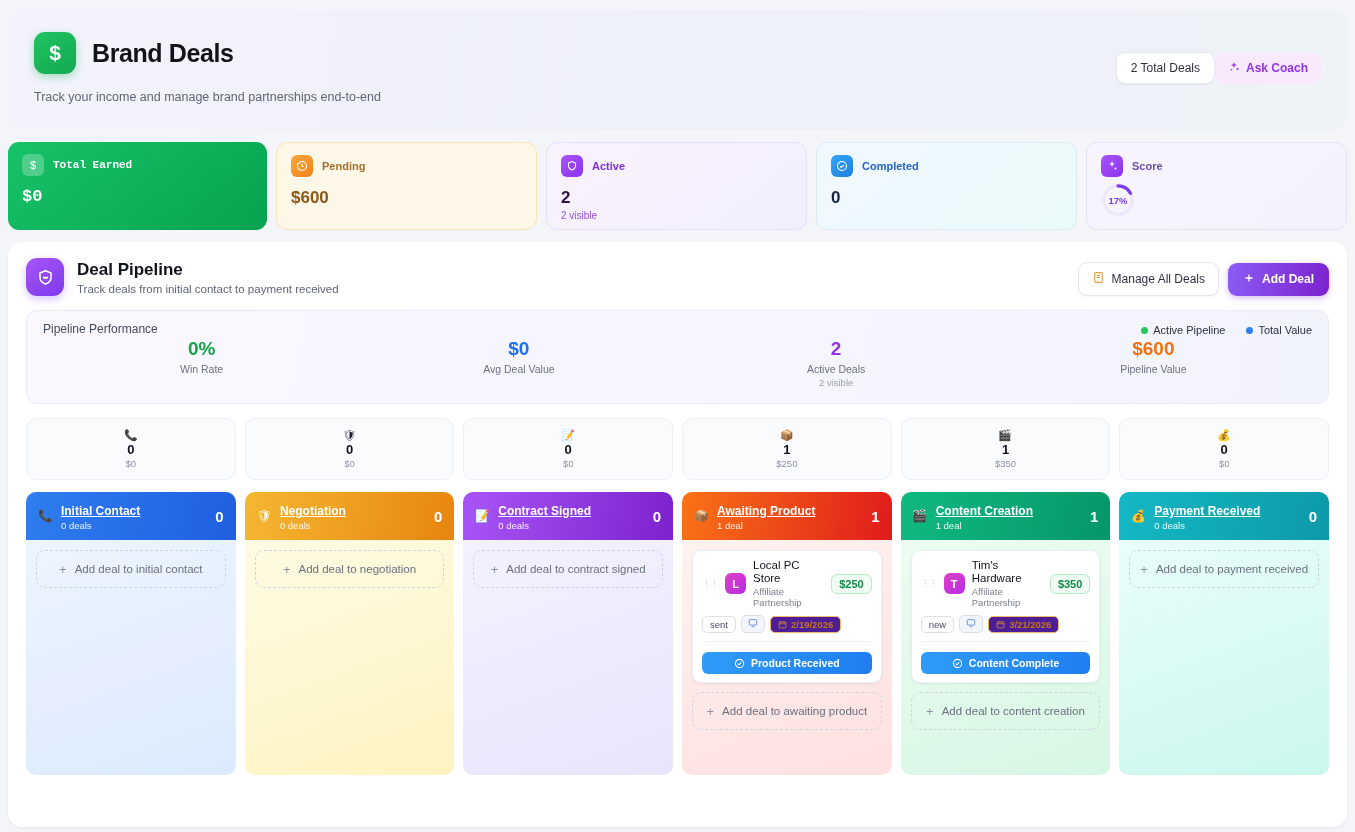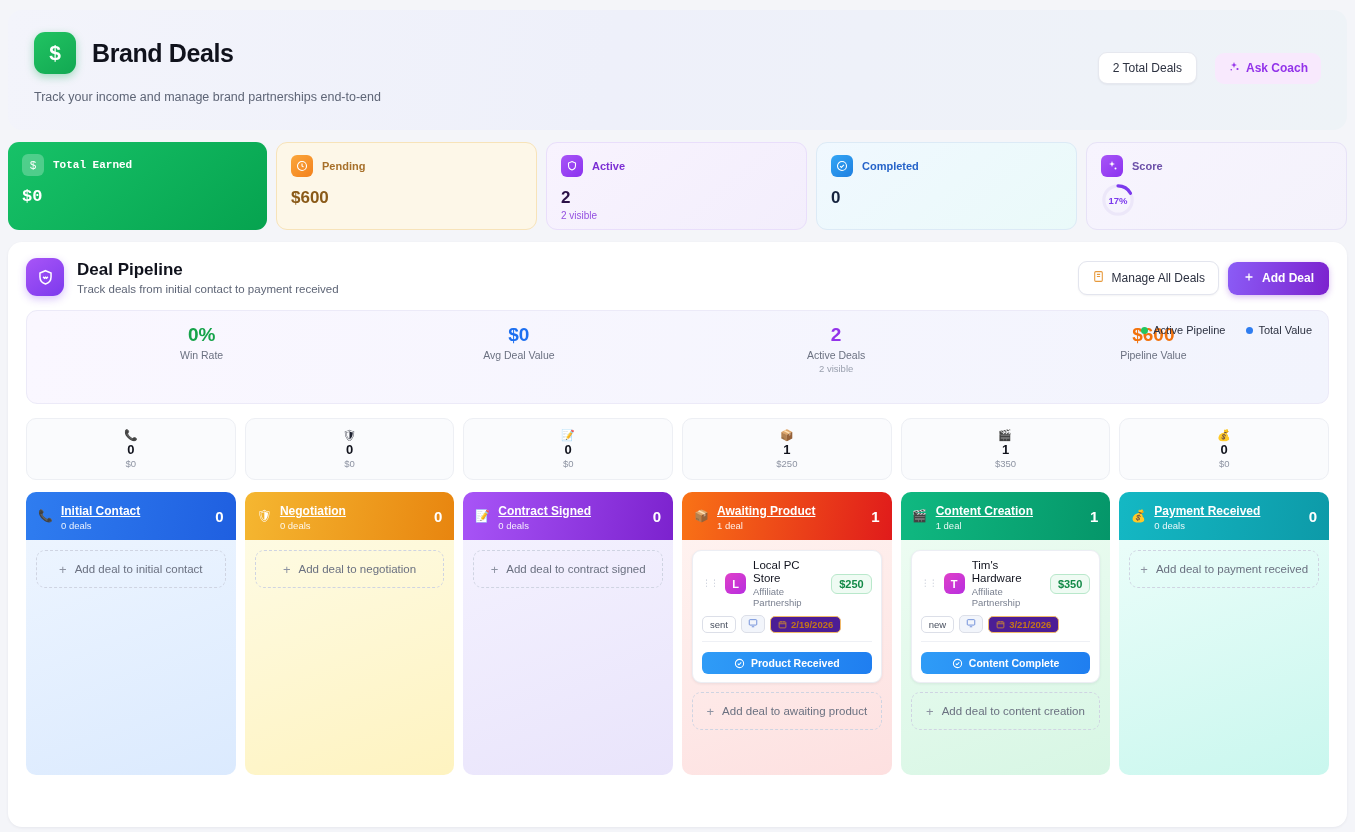--- a/index.html
+++ b/index.html
@@ -23,21 +23,21 @@
   .hdr-top { display: flex; align-items: center; gap: 16px; }
   .hdr-badge {
     width: 42px; height: 42px; border-radius: 11px;
     background: linear-gradient(145deg,#21c362,#12a852);
     display: flex; align-items: center; justify-content: center;
     color: #fff; font-size: 21px; font-weight: bold;
     box-shadow: 0 3px 8px rgba(18,168,82,.35);
   }
   .hdr-title { font-size: 25px; font-weight: bold; letter-spacing: -.4px; color: #10121c; }
   .hdr-sub { margin-top: 16px; font-size: 12.5px; color: #5e6576; }
-  .hdr-actions { position: absolute; right: 26px; top: 42px; display: flex; gap: 18px; align-items: center; }
+  .hdr-actions { position: absolute; right: 26px; top: 42px; display: flex; gap: 0; align-items: center; }
   .pill-white {
     background: #fff; border: 1px solid #e6e8ef; border-radius: 9px;
     padding: 8px 14px; font-size: 12px; color: #2c3140;
     box-shadow: 0 1px 2px rgba(15,20,40,.05);
   }
   .pill-coach {
     background: #f8e9fd; border-radius: 9px; padding: 8px 13px;
     font-size: 12px; color: #9333ea; font-weight: bold;
     display: flex; align-items: center; gap: 6px;
   }
@@ -84,21 +84,21 @@
     position: absolute; inset: 0; display: flex; align-items: center; justify-content: center;
     font-size: 9.5px; font-weight: bold; color: #7c3aed;
   }
 
   
   .panel {
     margin-top: 12px; background: #fff; border-radius: 14px;
     padding: 16px 18px 18px 18px; height: 585px;
     box-shadow: 0 1px 3px rgba(18,22,45,.06);
   }
-  .panel-head { display: flex; align-items: center; justify-content: space-between; gap: 42px; }
+  .panel-head { display: flex; align-items: flex-end; justify-content: space-between; gap: 42px; }
   .ph-left { display: flex; align-items: center; gap: 13px; }
   .ph-ico {
     width: 38px; height: 38px; border-radius: 11px;
     background: linear-gradient(145deg,#a855f7,#7c3aed);
     display: flex; align-items: center; justify-content: center; color: #fff;
     box-shadow: 0 3px 8px rgba(124,58,237,.3);
   }
   .ph-title { font-size: 17px; font-weight: bold; color: #10121c; }
   .ph-sub { margin-top: 3px; font-size: 11.5px; color: #5e6576; }
   .ph-actions { display: flex; gap: 9px; align-items: center; margin-top: 2px; }
@@ -323,20 +323,21 @@
             <svg width="12" height="12" viewBox="0 0 24 24" fill="none" stroke="#fff" stroke-width="2.6">
                 <path d="M12 5v14M5 12h14"></path>
               </svg>
           </span>
           <span>Add Deal</span>
         </div>
       </div>
     </div>
 
     <div class="perf">
+      <div class="perf-title">Pipeline Performance</div>
       <div class="legend">
         <span>
           <i class="dot" style="background:#22c55e"></i>
           <em style="font-style:normal">Active Pipeline</em>
         </span>
         <span>
           <i class="dot" style="background:#2f7df0"></i>
           <em style="font-style:normal">Total Value</em>
         </span>
       </div>

